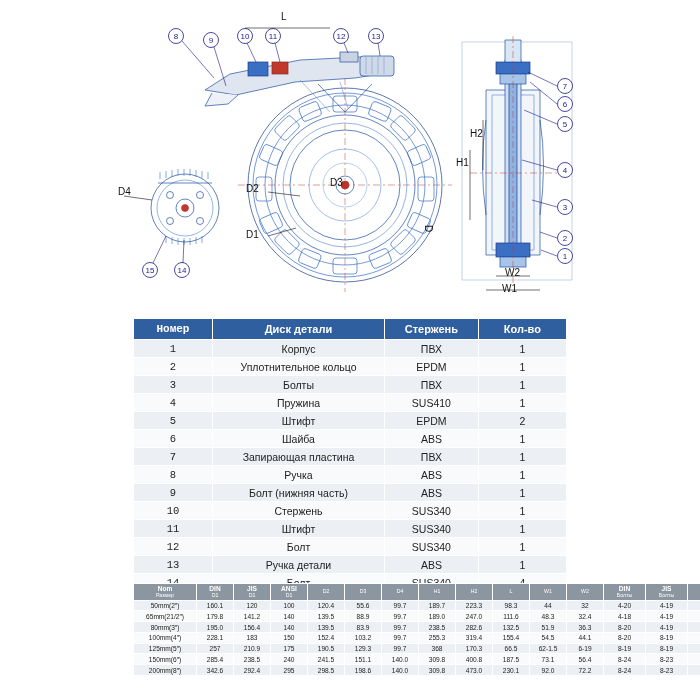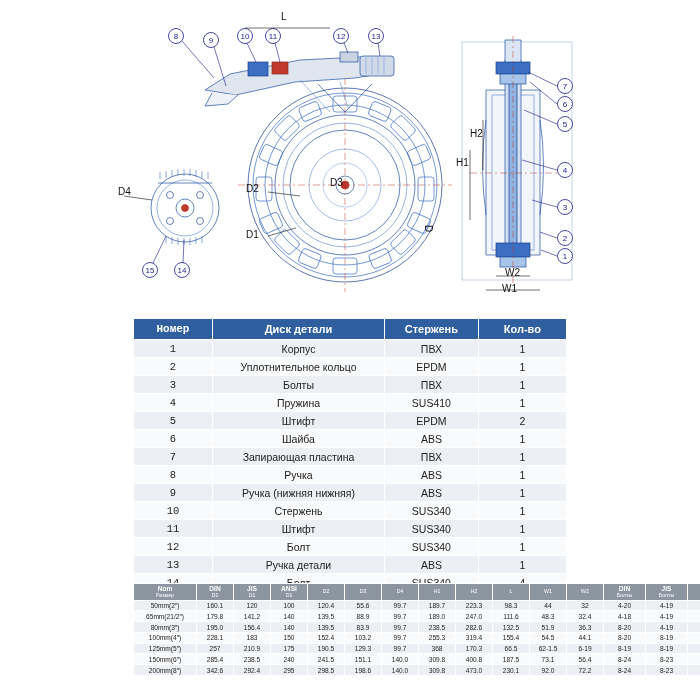--- a/index.html
+++ b/index.html
@@ -310,21 +310,21 @@
             <td class="col-qty">1</td>
           </tr>
           <tr class="even">
             <td class="col-num">8</td>
             <td class="col-part">Ручка</td>
             <td class="col-mat">ABS</td>
             <td class="col-qty">1</td>
           </tr>
           <tr class="odd">
             <td class="col-num">9</td>
-            <td class="col-part">Ручка (нижняя нижняя)</td>
+            <td class="col-part">Болт (нижняя часть)</td>
             <td class="col-mat">ABS</td>
             <td class="col-qty">1</td>
           </tr>
           <tr class="even">
             <td class="col-num">10</td>
             <td class="col-part">Стержень</td>
             <td class="col-mat">SUS340</td>
             <td class="col-qty">1</td>
           </tr>
           <tr class="odd">

